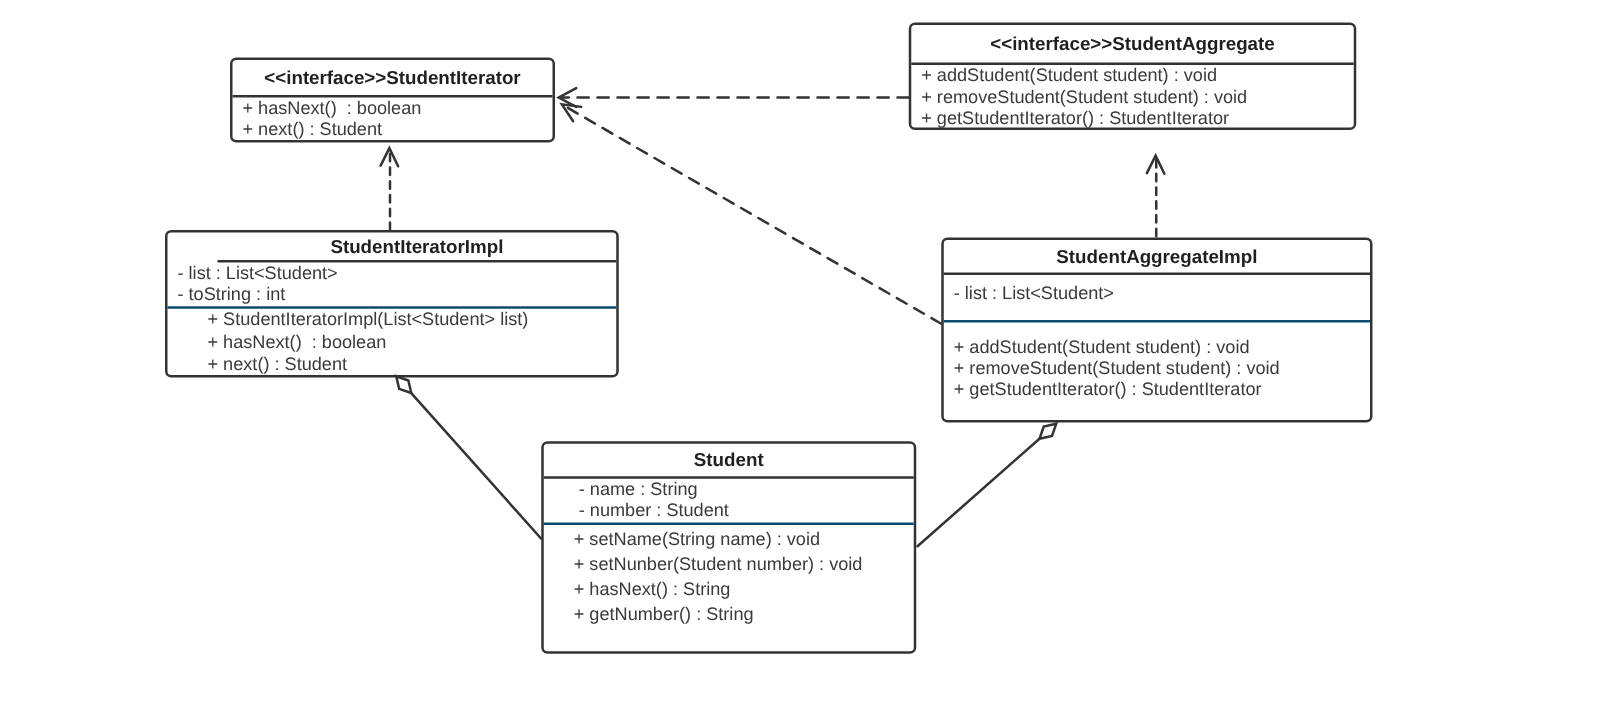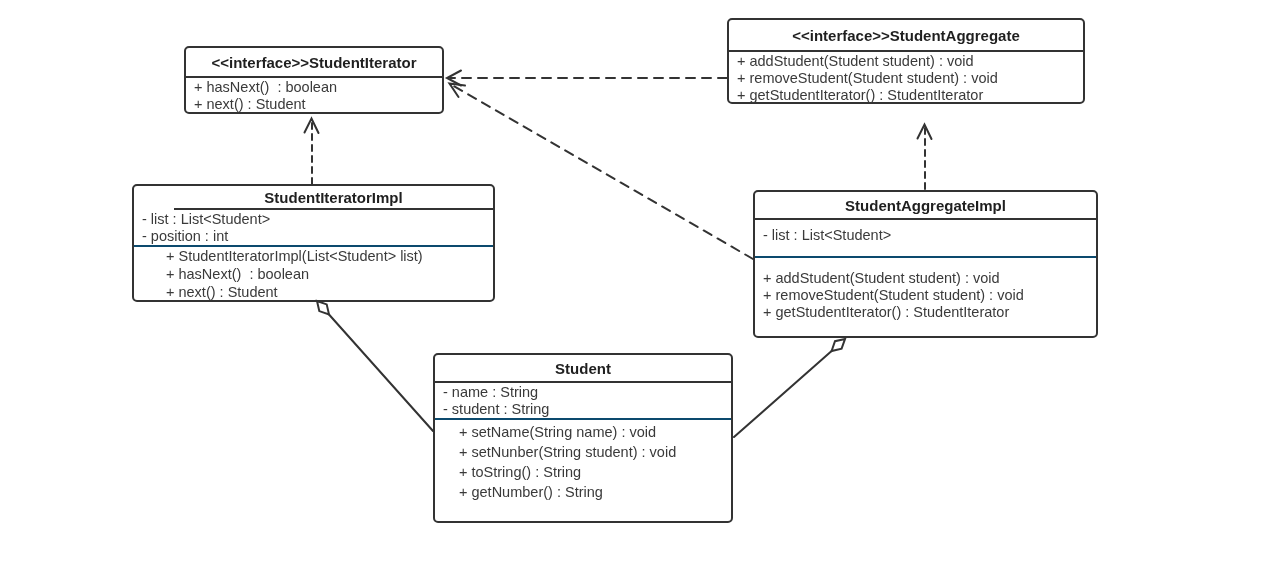--- a/index.html
+++ b/index.html
@@ -56,21 +56,21 @@
   #box-student-iterator-impl .uml-line{line-height:17px;}
   #box-student-iterator-impl .uml-methods .uml-line{line-height:18px;padding-left:32px;}
 
   #box-student-aggregate-impl{left:753px;top:190px;width:345px;height:148px;}
   #box-student-aggregate-impl .uml-title{height:28px;}
   #box-student-aggregate-impl .uml-attrs{height:38px;padding-top:7px;}
   #box-student-aggregate-impl .uml-methods{padding-top:12px;}
 
   #box-student{left:433px;top:353px;width:300px;height:170px;}
   #box-student .uml-title{height:28px;}
-  #box-student .uml-attrs{height:37px;padding-top:1px;}
+  #box-student .uml-attrs{height:37px;padding-top:1px;padding-left:20px;}
   #box-student .uml-methods{padding-top:2px;}
   #box-student .uml-methods .uml-line{line-height:20px;padding-left:24px;}
 
   
   #connector-layer{
     position:absolute;left:0;top:0;
     pointer-events:none;
   }
 </style>
 </head>
@@ -92,21 +92,21 @@
       <div class="uml-line">+ addStudent(Student student) : void</div>
       <div class="uml-line">+ removeStudent(Student student) : void</div>
       <div class="uml-line">+ getStudentIterator() : StudentIterator</div>
     </div>
   </div>
 
   <div class="uml-class" id="box-student-iterator-impl">
     <div class="uml-title">StudentIteratorImpl</div>
     <div class="uml-attrs">
       <div class="uml-line">- list : List&lt;Student&gt;</div>
-      <div class="uml-line">- position : int</div>
+      <div class="uml-line">- toString : int</div>
     </div>
     <div class="uml-methods">
       <div class="uml-line">+ StudentIteratorImpl(List&lt;Student&gt; list)</div>
       <div class="uml-line">+ hasNext()  : boolean</div>
       <div class="uml-line">+ next() : Student</div>
     </div>
   </div>
 
   <div class="uml-class" id="box-student-aggregate-impl">
     <div class="uml-title">StudentAggregateImpl</div>
@@ -117,26 +117,26 @@
       <div class="uml-line">+ addStudent(Student student) : void</div>
       <div class="uml-line">+ removeStudent(Student student) : void</div>
       <div class="uml-line">+ getStudentIterator() : StudentIterator</div>
     </div>
   </div>
 
   <div class="uml-class" id="box-student">
     <div class="uml-title">Student</div>
     <div class="uml-attrs">
       <div class="uml-line">- name : String</div>
-      <div class="uml-line">- student : String</div>
+      <div class="uml-line">- number : Student</div>
     </div>
     <div class="uml-methods">
       <div class="uml-line">+ setName(String name) : void</div>
-      <div class="uml-line">+ setNunber(String student) : void</div>
-      <div class="uml-line">+ toString() : String</div>
+      <div class="uml-line">+ setNunber(Student number) : void</div>
+      <div class="uml-line">+ hasNext() : String</div>
       <div class="uml-line">+ getNumber() : String</div>
     </div>
   </div>
 
   <svg id="connector-layer" width="1281" height="572" viewBox="0 0 1281 572">
     <g stroke="#333333" stroke-width="2" fill="none" stroke-linecap="round">
 
       <g>
         <path d="M727,78 L450,78" stroke-dasharray="9 7"></path>
         <path d="M461,70.5 L447,78 L461,85.5"></path>

